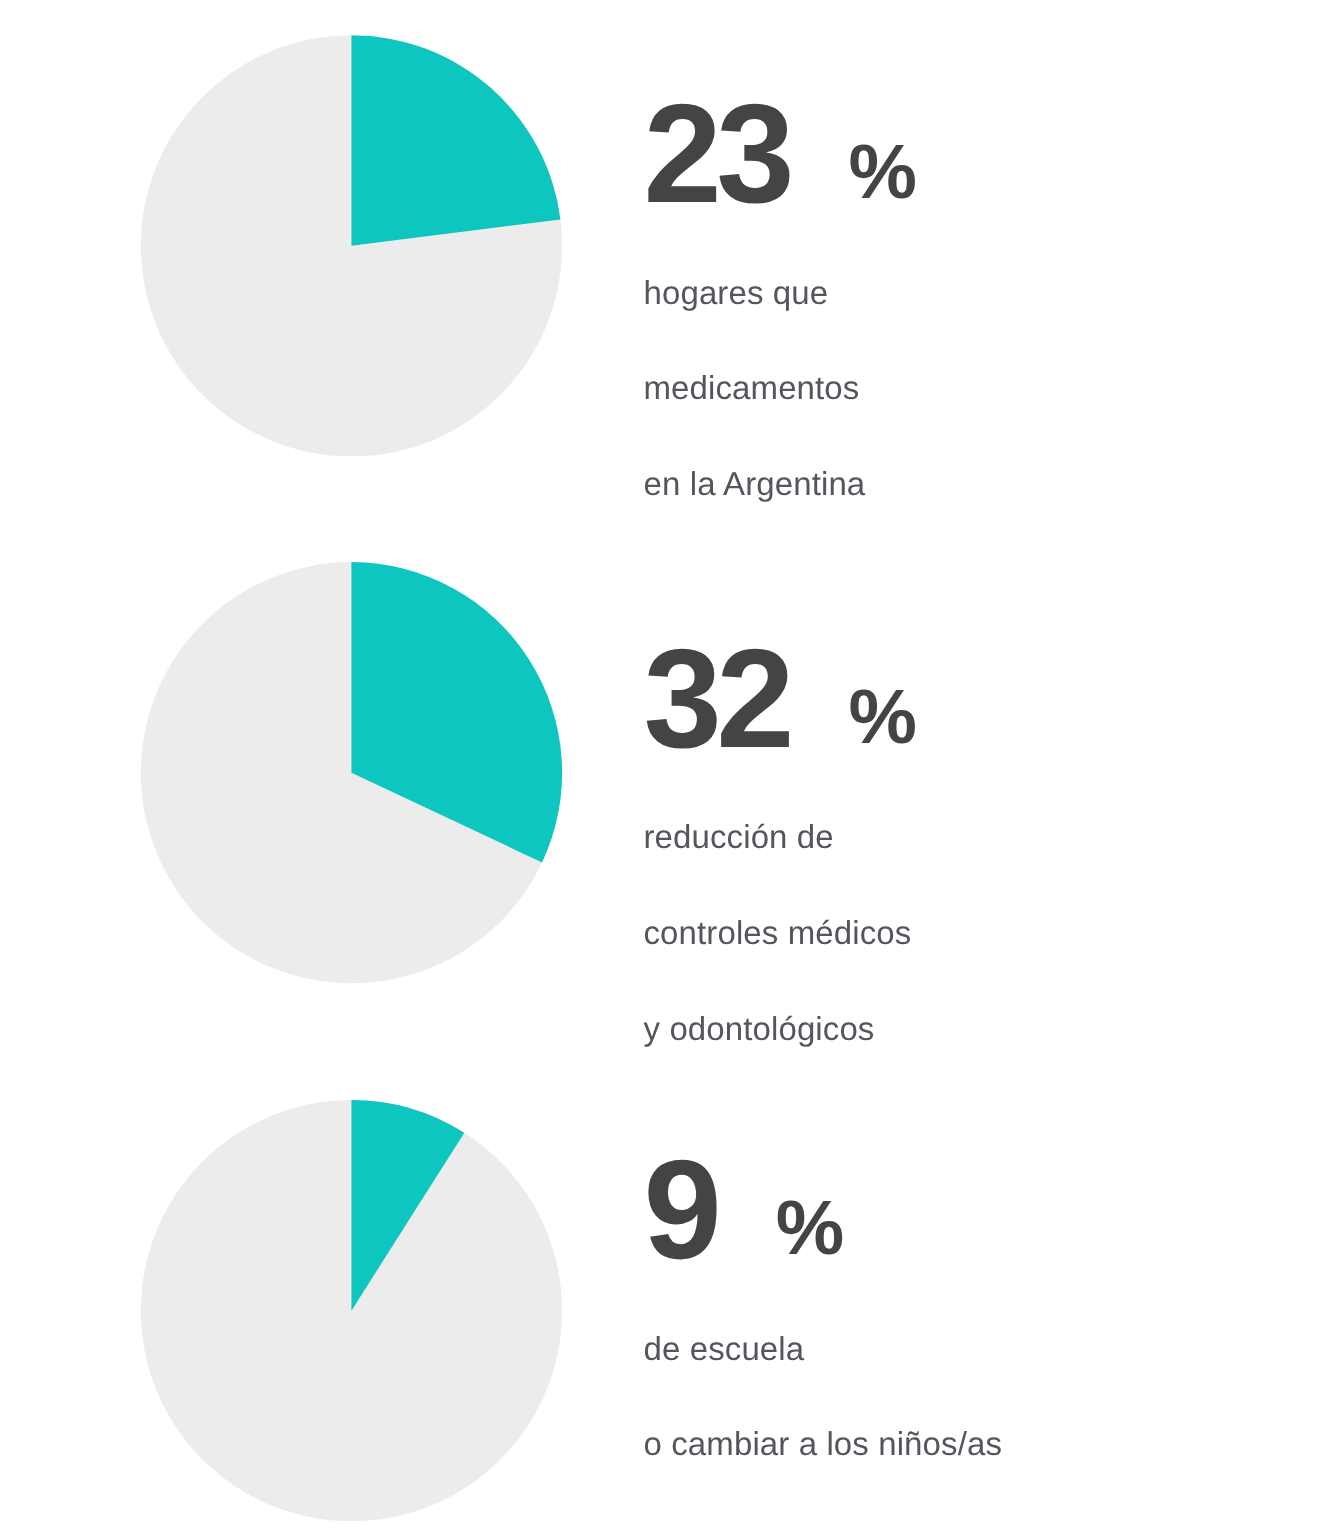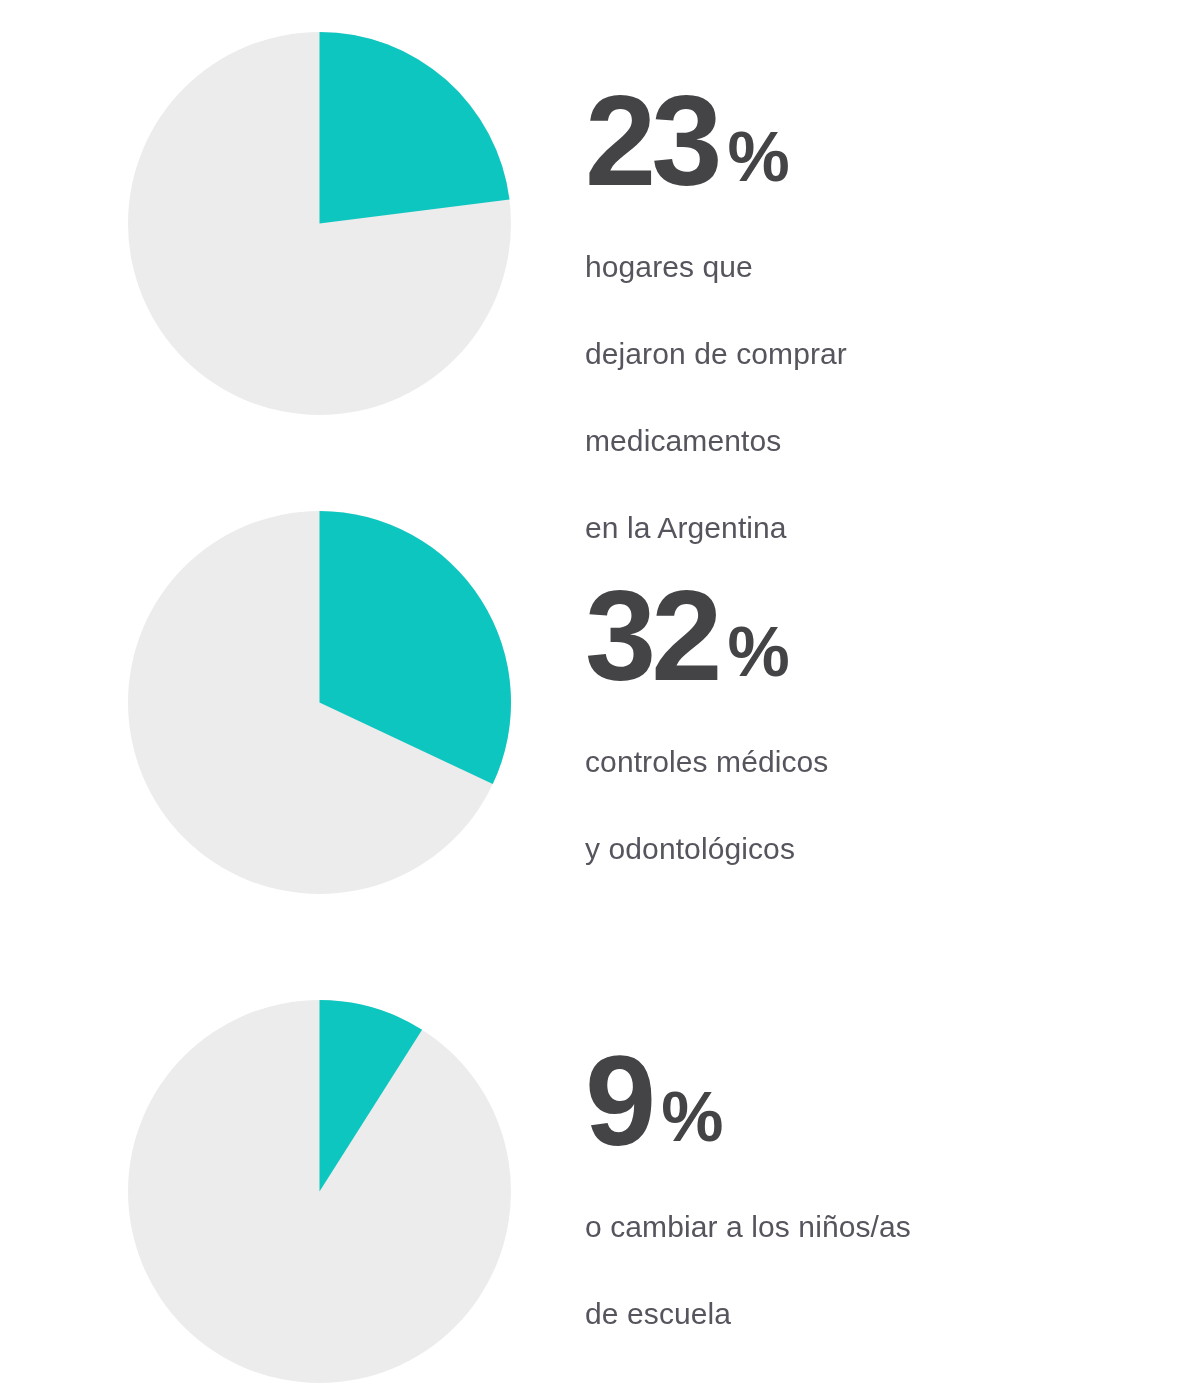--- a/index.html
+++ b/index.html
@@ -45,20 +45,21 @@
     position: absolute;
     left: 585px;
     width: 560px;
   }
 
   .big-number-row {
     display: flex;
     align-items: baseline;
     line-height: 1;
     white-space: nowrap;
+    gap: 44px;
   }
 
   .big-number {
     font-size: 128px;
     font-weight: 700;
     color: #444447;
     letter-spacing: -5px;
     line-height: 0.95;
   }
 
@@ -112,58 +113,58 @@
         <path d="M 100 100 L 100.000 0.000 A 100 100 0 0 1 199.211 87.467 Z" fill="#0dc6c0"></path>
       </svg>
     </div>
     <div class="stat-text">
       <div class="big-number-row">
         <span class="big-number">23</span>
         <span class="percent-sign">%</span>
       </div>
       <div class="caption">
         <span class="caption-line">hogares que</span>
-        <span class="caption-line">dejaron de comprar</span>
         <span class="caption-line">medicamentos</span>
         <span class="caption-line">en la Argentina</span>
       </div>
     </div>
   </div>
 
   <div class="stat-block" id="block-1">
     <div class="pie-wrap">
       <svg class="pie-svg" viewBox="0 0 200 200">
         <circle cx="100" cy="100" r="100" fill="#ececec"></circle>
         <path d="M 100 100 L 100.000 0.000 A 100 100 0 0 1 190.483 142.578 Z" fill="#0dc6c0"></path>
       </svg>
     </div>
     <div class="stat-text">
       <div class="big-number-row">
         <span class="big-number">32</span>
         <span class="percent-sign">%</span>
       </div>
       <div class="caption">
+        <span class="caption-line">reducción de</span>
         <span class="caption-line">controles médicos</span>
         <span class="caption-line">y odontológicos</span>
       </div>
     </div>
   </div>
 
   <div class="stat-block" id="block-2">
     <div class="pie-wrap">
       <svg class="pie-svg" viewBox="0 0 200 200">
         <circle cx="100" cy="100" r="100" fill="#ececec"></circle>
         <path d="M 100 100 L 100.000 0.000 A 100 100 0 0 1 153.583 15.567 Z" fill="#0dc6c0"></path>
       </svg>
     </div>
     <div class="stat-text">
       <div class="big-number-row">
         <span class="big-number">9</span>
         <span class="percent-sign">%</span>
       </div>
       <div class="caption">
+        <span class="caption-line">de escuela</span>
         <span class="caption-line">o cambiar a los niños/as</span>
-        <span class="caption-line">de escuela</span>
       </div>
     </div>
   </div>
 
 </div>
 
 </body></html>

